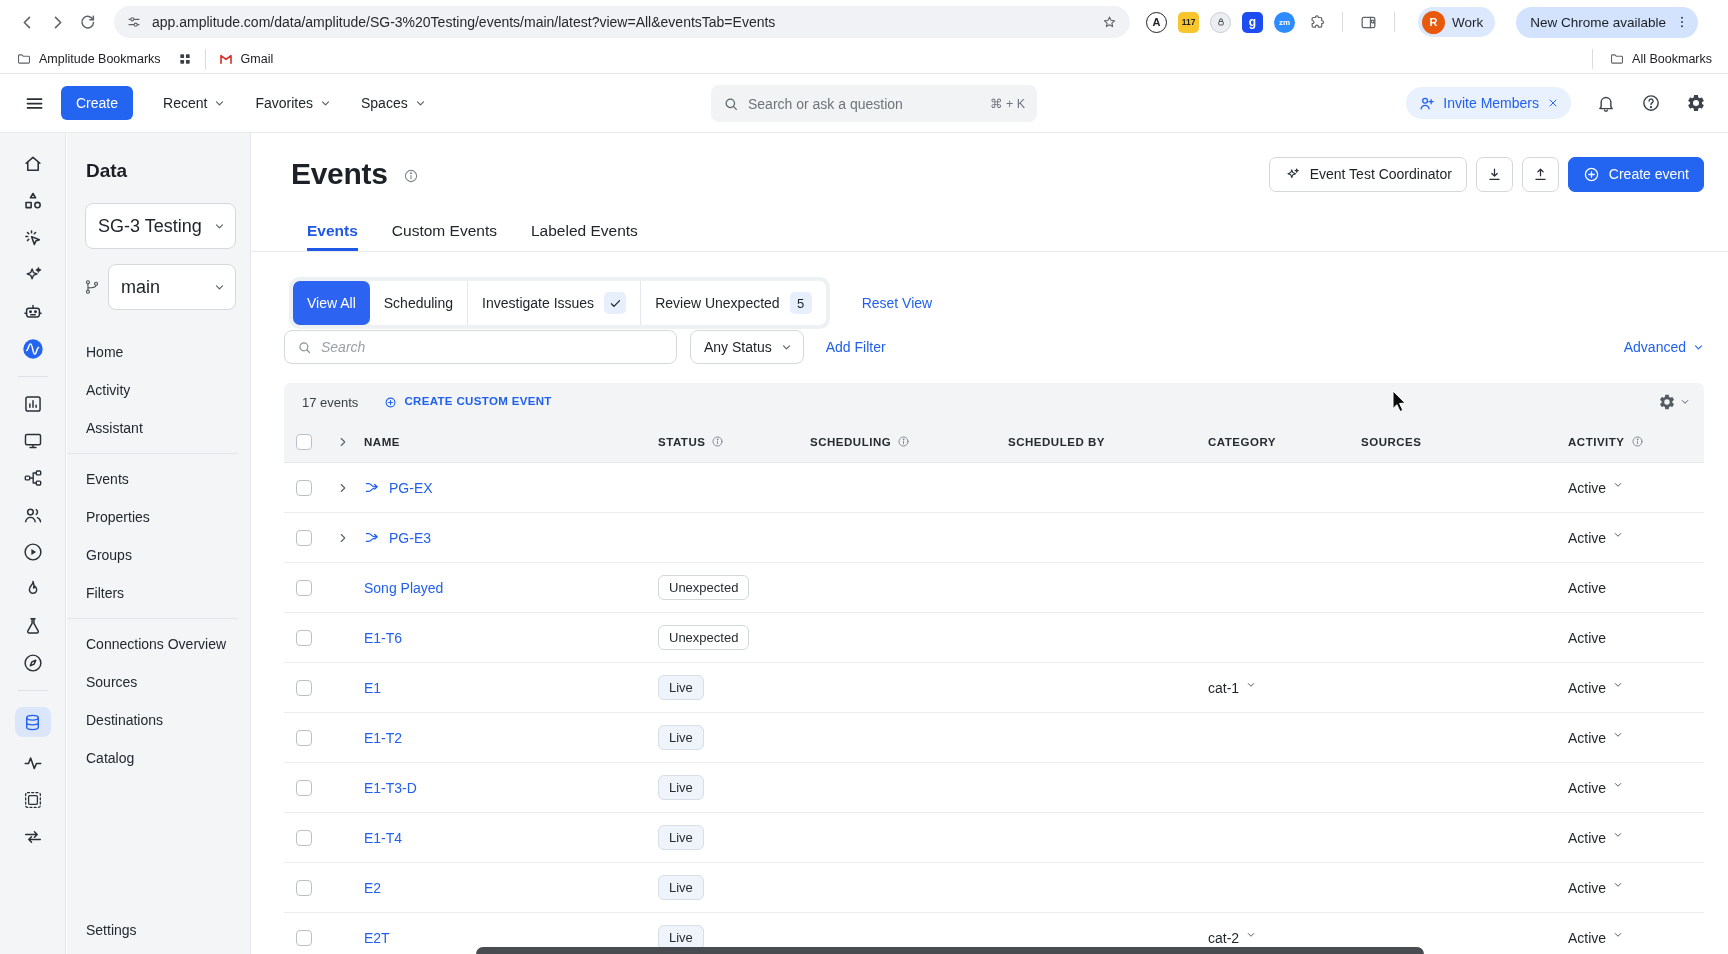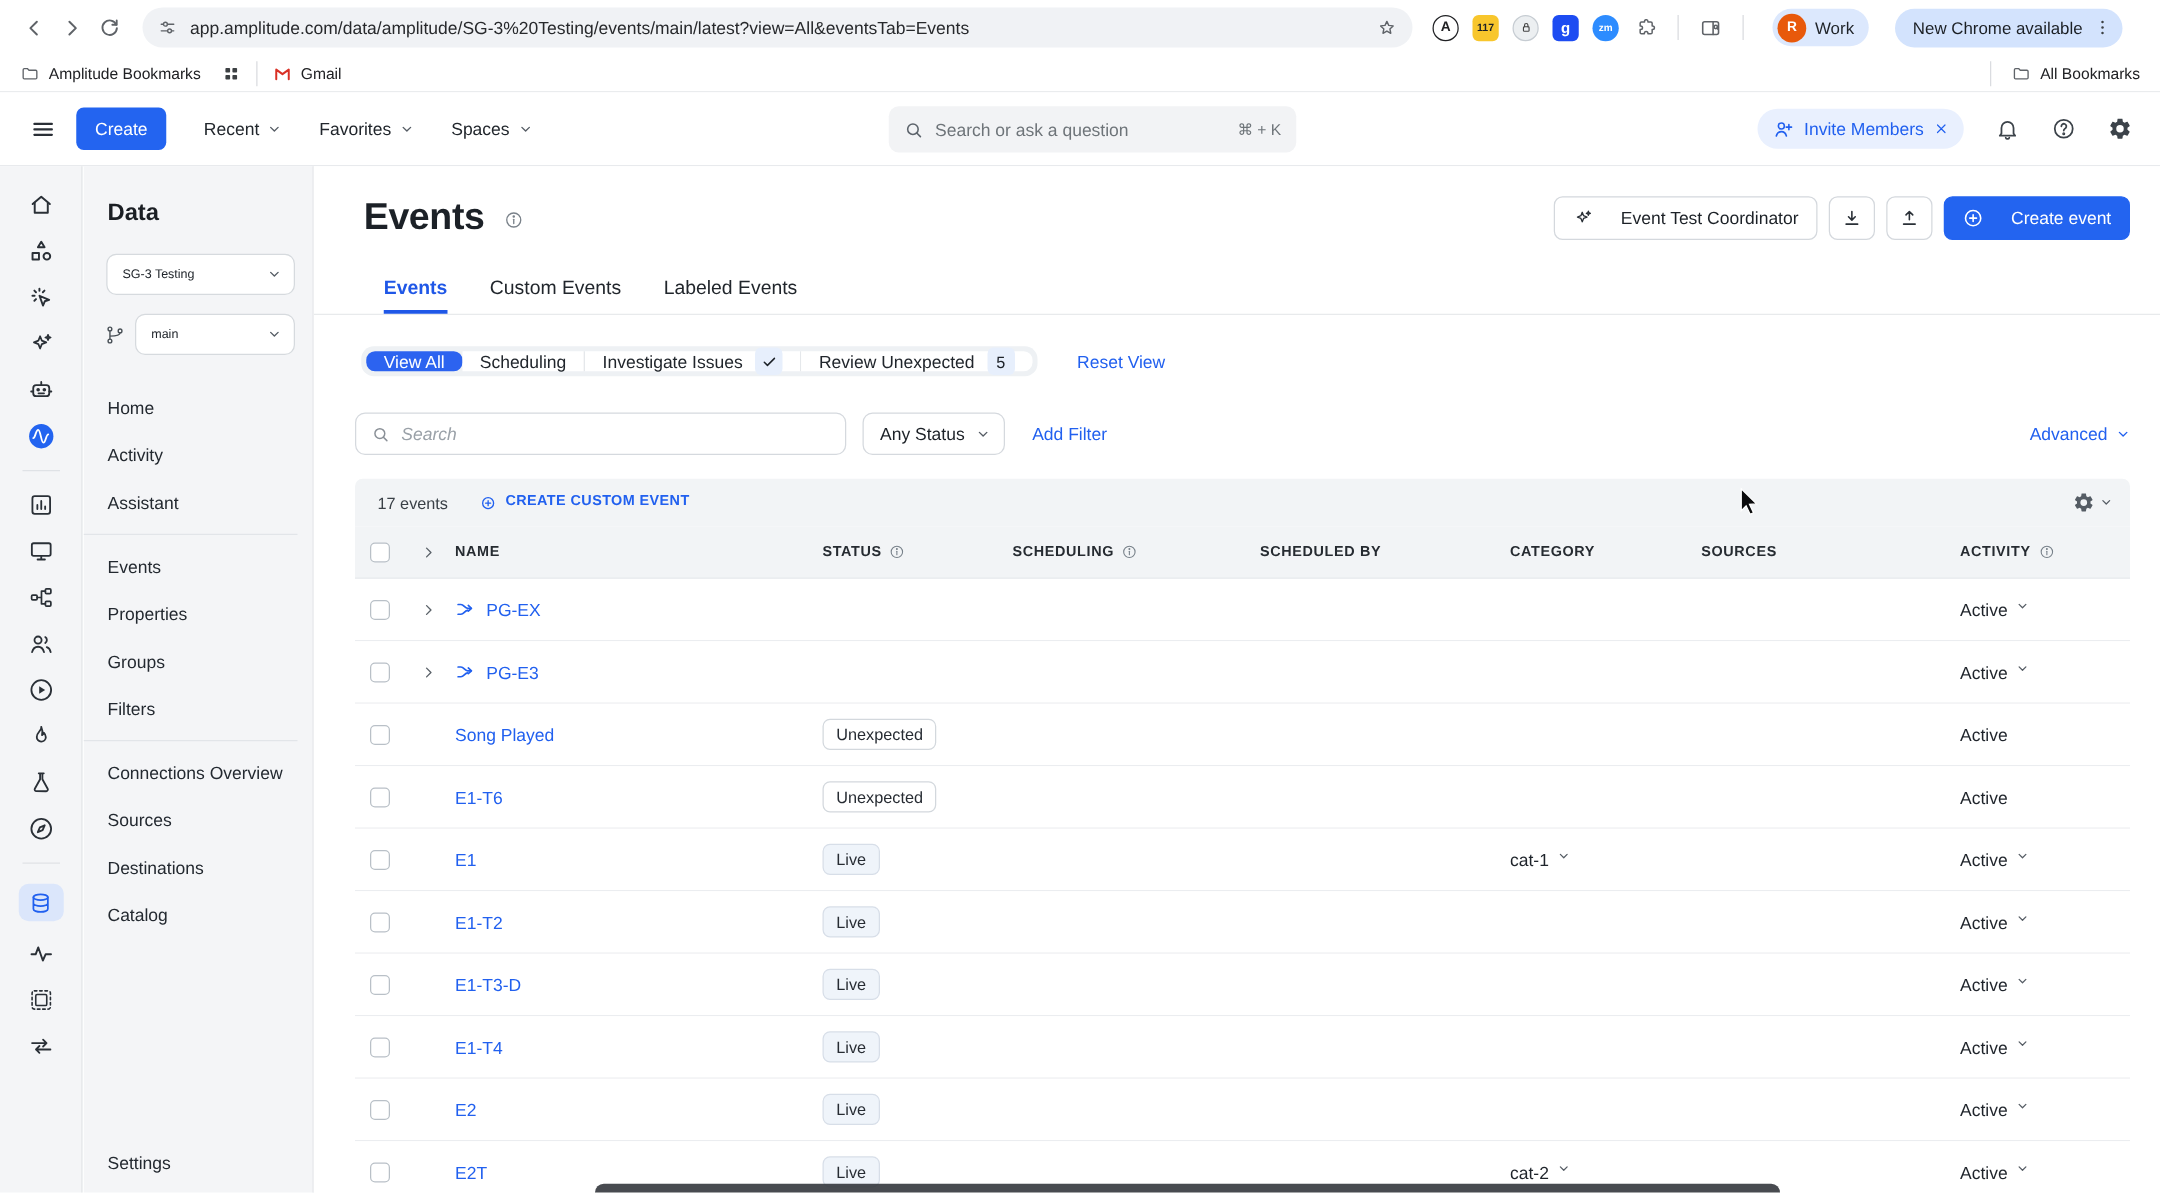--- a/index.html
+++ b/index.html
@@ -62,52 +62,52 @@
 
   
   .rail{position:absolute;top:59px;bottom:0;left:0;width:66px;background:#f4f5f7;border-right:1px solid #e4e6e9;
     display:flex;flex-direction:column;align-items:center;padding-top:20px;gap:15px}
   .rail .ric{width:22px;height:22px;color:#2a3037}
   .rail .rdiv{width:30px;height:1px;background:#dfe2e6;margin:1px 0}
   .rail .sel{width:36px;height:30px;border-radius:8px;background:#dbe6fb;color:#2160ef;display:flex;align-items:center;justify-content:center}
   .rail .sel i{width:21px;height:21px}
   .panel{position:absolute;top:59px;left:67px;width:184px;bottom:0;background:#f4f5f7;border-right:1px solid #e4e6e9}
   .paneltitle{font-size:19px;font-weight:700;color:#1b1f24;margin:27px 0 0 19px}
-  .selectbox{height:33px;background:#fff;border:1px solid #d6dade;border-radius:8px;display:flex;align-items:center;
-    padding:0 10px 0 12px;font-size:10px;color:#21262c}
+  .selectbox{height:46px;background:#fff;border:1px solid #d6dade;border-radius:8px;display:flex;align-items:center;
+    padding:0 10px 0 12px;font-size:18px;color:#21262c}
   .selectbox .lbl{flex:1;white-space:nowrap;overflow:hidden}
   .selectbox i{width:11px;height:11px;color:#565d65}
   .projbox{margin:21px 14px 0 18px}
   .branchrow{display:flex;align-items:center;margin:15px 14px 0 16px;gap:7px}
   .branchrow .br{width:18px;height:18px;color:#4a5158}
   .branchrow .selectbox{flex:1}
   .navlist{margin-top:23px}
   .navitem{height:38px;display:flex;align-items:center;padding-left:19px;font-size:14px;color:#232930;cursor:default}
   .navbadge{margin-left:9px;font-size:11px;font-weight:700;color:#0a7c6d;background:#e9f7f3;border:1px solid #9bd8ca;border-radius:4px;padding:1.5px 5px}
   .navdiv{height:1px;background:#e2e5e9;margin:6px 12px 6px 0}
   .settings{position:absolute;bottom:16px;left:19px;font-size:14px;color:#232930}
 
   
   .main{position:absolute;top:59px;left:251px;right:0;bottom:0;background:#fff;overflow:hidden}
   .titlerow{position:absolute;top:18px;left:40px;right:24px;height:46px;display:flex;align-items:center}
   .titlerow h1{font-size:30px;font-weight:700;letter-spacing:-.01em}
   .titlerow .inf{width:16px;height:16px;color:#7a828a;margin-left:15px;margin-top:4px}
   .actions{margin-left:auto;display:flex;align-items:center;gap:9px}
   .btn{height:35px;border:1px solid #d4d8dd;background:#fff;border-radius:7px;display:flex;align-items:center;
-    font-size:14px;color:#1c2127;padding:0 14px;gap:22px}
+    font-size:14px;color:#1c2127;padding:0 14px;gap:9px}
   .btn i{width:17px;height:17px;color:#2a3037}
   .iconbtn{width:37px;padding:0;justify-content:center}
   .primary{background:#2364f0;border-color:#2364f0;color:#fff}
   .primary i{color:#fff}
   .tabsrow{position:absolute;top:80px;left:0;right:0;height:39px;border-bottom:1px solid #e8eaec;display:flex;gap:34px;padding-left:56px}
   .tab{font-size:15.5px;color:#21262c;padding-top:9px;height:100%;display:flex;align-items:flex-start}
   .tab.active{color:#1f57e7;font-weight:700;border-bottom:3px solid #1f57e7}
   .chips{position:absolute;top:144px;left:38px;display:flex;align-items:center}
   .segwrap{background:#eef1f4;border-radius:10px;padding:4px;display:flex;align-items:center}
-  .seg{background:#fff;height:16px;padding:0 14px;display:flex;align-items:center;gap:10px;font-size:14px;color:#21262c}
+  .seg{background:#fff;height:44px;padding:0 14px;display:flex;align-items:center;gap:10px;font-size:14px;color:#21262c}
   .seg.first{border-radius:7px 0 0 7px}
   .seg.last{border-radius:0 7px 7px 0}
   .seg.sep{border-left:1px solid #e5e8eb}
   .seg.active{background:#2c63f0;color:#fff;border-radius:7px}
   .minibadge{width:22px;height:22px;border-radius:5px;background:#e7effc;display:flex;align-items:center;justify-content:center;font-size:13px;color:#1c2127}
   .minibadge i{width:13px;height:13px;color:#1c2127}
   .resetlink{margin-left:32px;font-size:14px;color:#2160ef}
   .filters{position:absolute;top:197px;left:33px;right:24px;height:34px;display:flex;align-items:center}
   .searchbox{width:393px;height:34px;border:1px solid #d5d9de;border-radius:8px;display:flex;align-items:center;padding:0 12px;gap:9px;background:#fff}
   .searchbox i{width:15px;height:15px;color:#8a9097}

